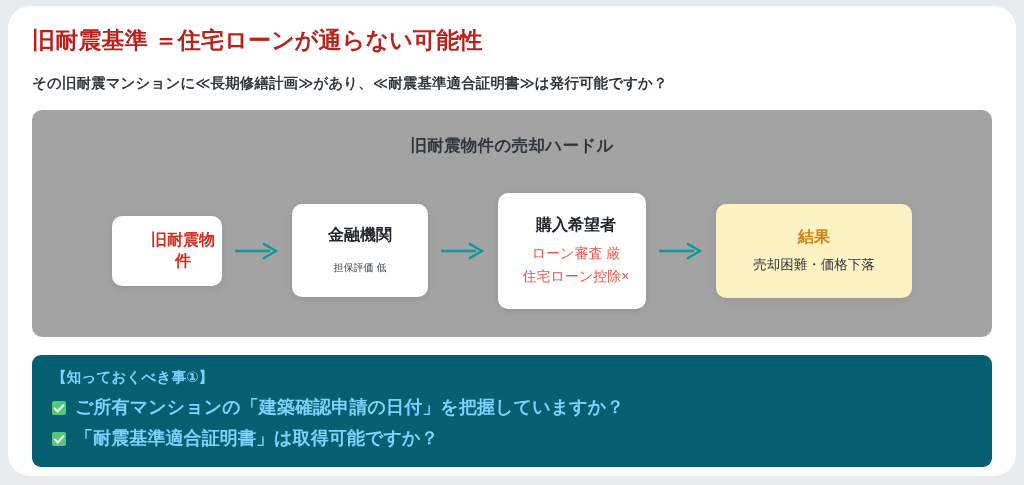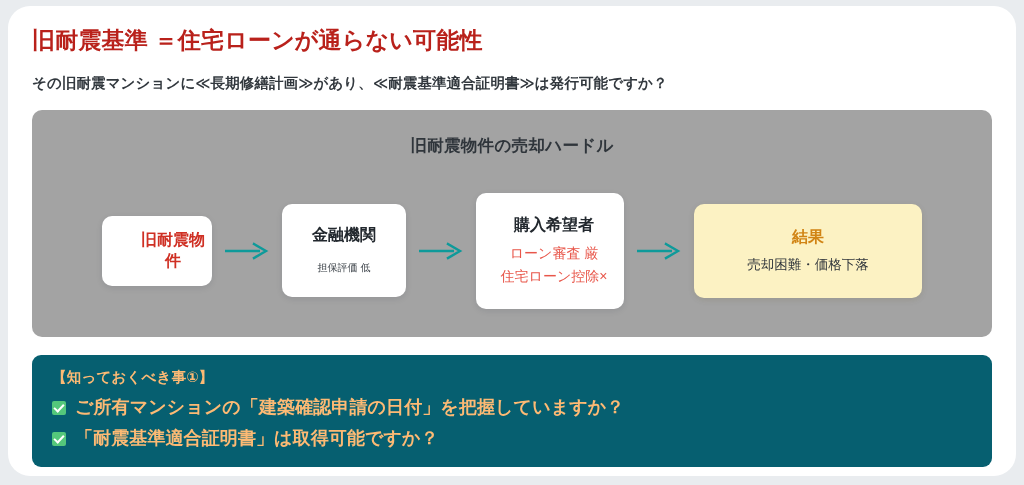--- a/index.html
+++ b/index.html
@@ -84,24 +84,24 @@
     border-radius: 10px;
     box-shadow: 0 2px 6px rgba(20, 30, 45, 0.10);
     box-sizing: border-box;
     display: flex;
     flex-direction: column;
     align-items: center;
     justify-content: center;
     text-align: center;
   }
   .flow-box.b1 { width: 110px; height: 70px; padding-left: 32px; }
-  .flow-box.b2 { width: 124px; height: 93px; gap: 8px; }
+  .flow-box.b2 { width: 136px; height: 93px; gap: 8px; }
   .flow-box.b3 { width: 148px; height: 116px; padding-left: 8px; }
   .flow-box.b4 {
-    width: 228px;
+    width: 196px;
     height: 94px;
     background: #fcf2c3;
     box-shadow: 0 2px 6px rgba(80, 70, 20, 0.12);
   }
 
   .box-head {
     font-size: 16px;
     font-weight: bold;
     color: #22282e;
     line-height: 1.3;
@@ -131,21 +131,21 @@
   .arrow svg { display: block; }
 
   
   .note-panel {
     margin-top: 18px;
     width: 960px;
     background: #065f70;
     border-radius: 9px;
     box-sizing: border-box;
     padding: 13px 20px 14px 20px;
-    color: #fdba74;
+    color: #7dd3fc;
   }
   .note-title {
     font-size: 14.5px;
     font-weight: bold;
     letter-spacing: 0.2px;
     line-height: 1.3;
     margin-bottom: 7px;
   }
   .note-item {
     display: flex;

